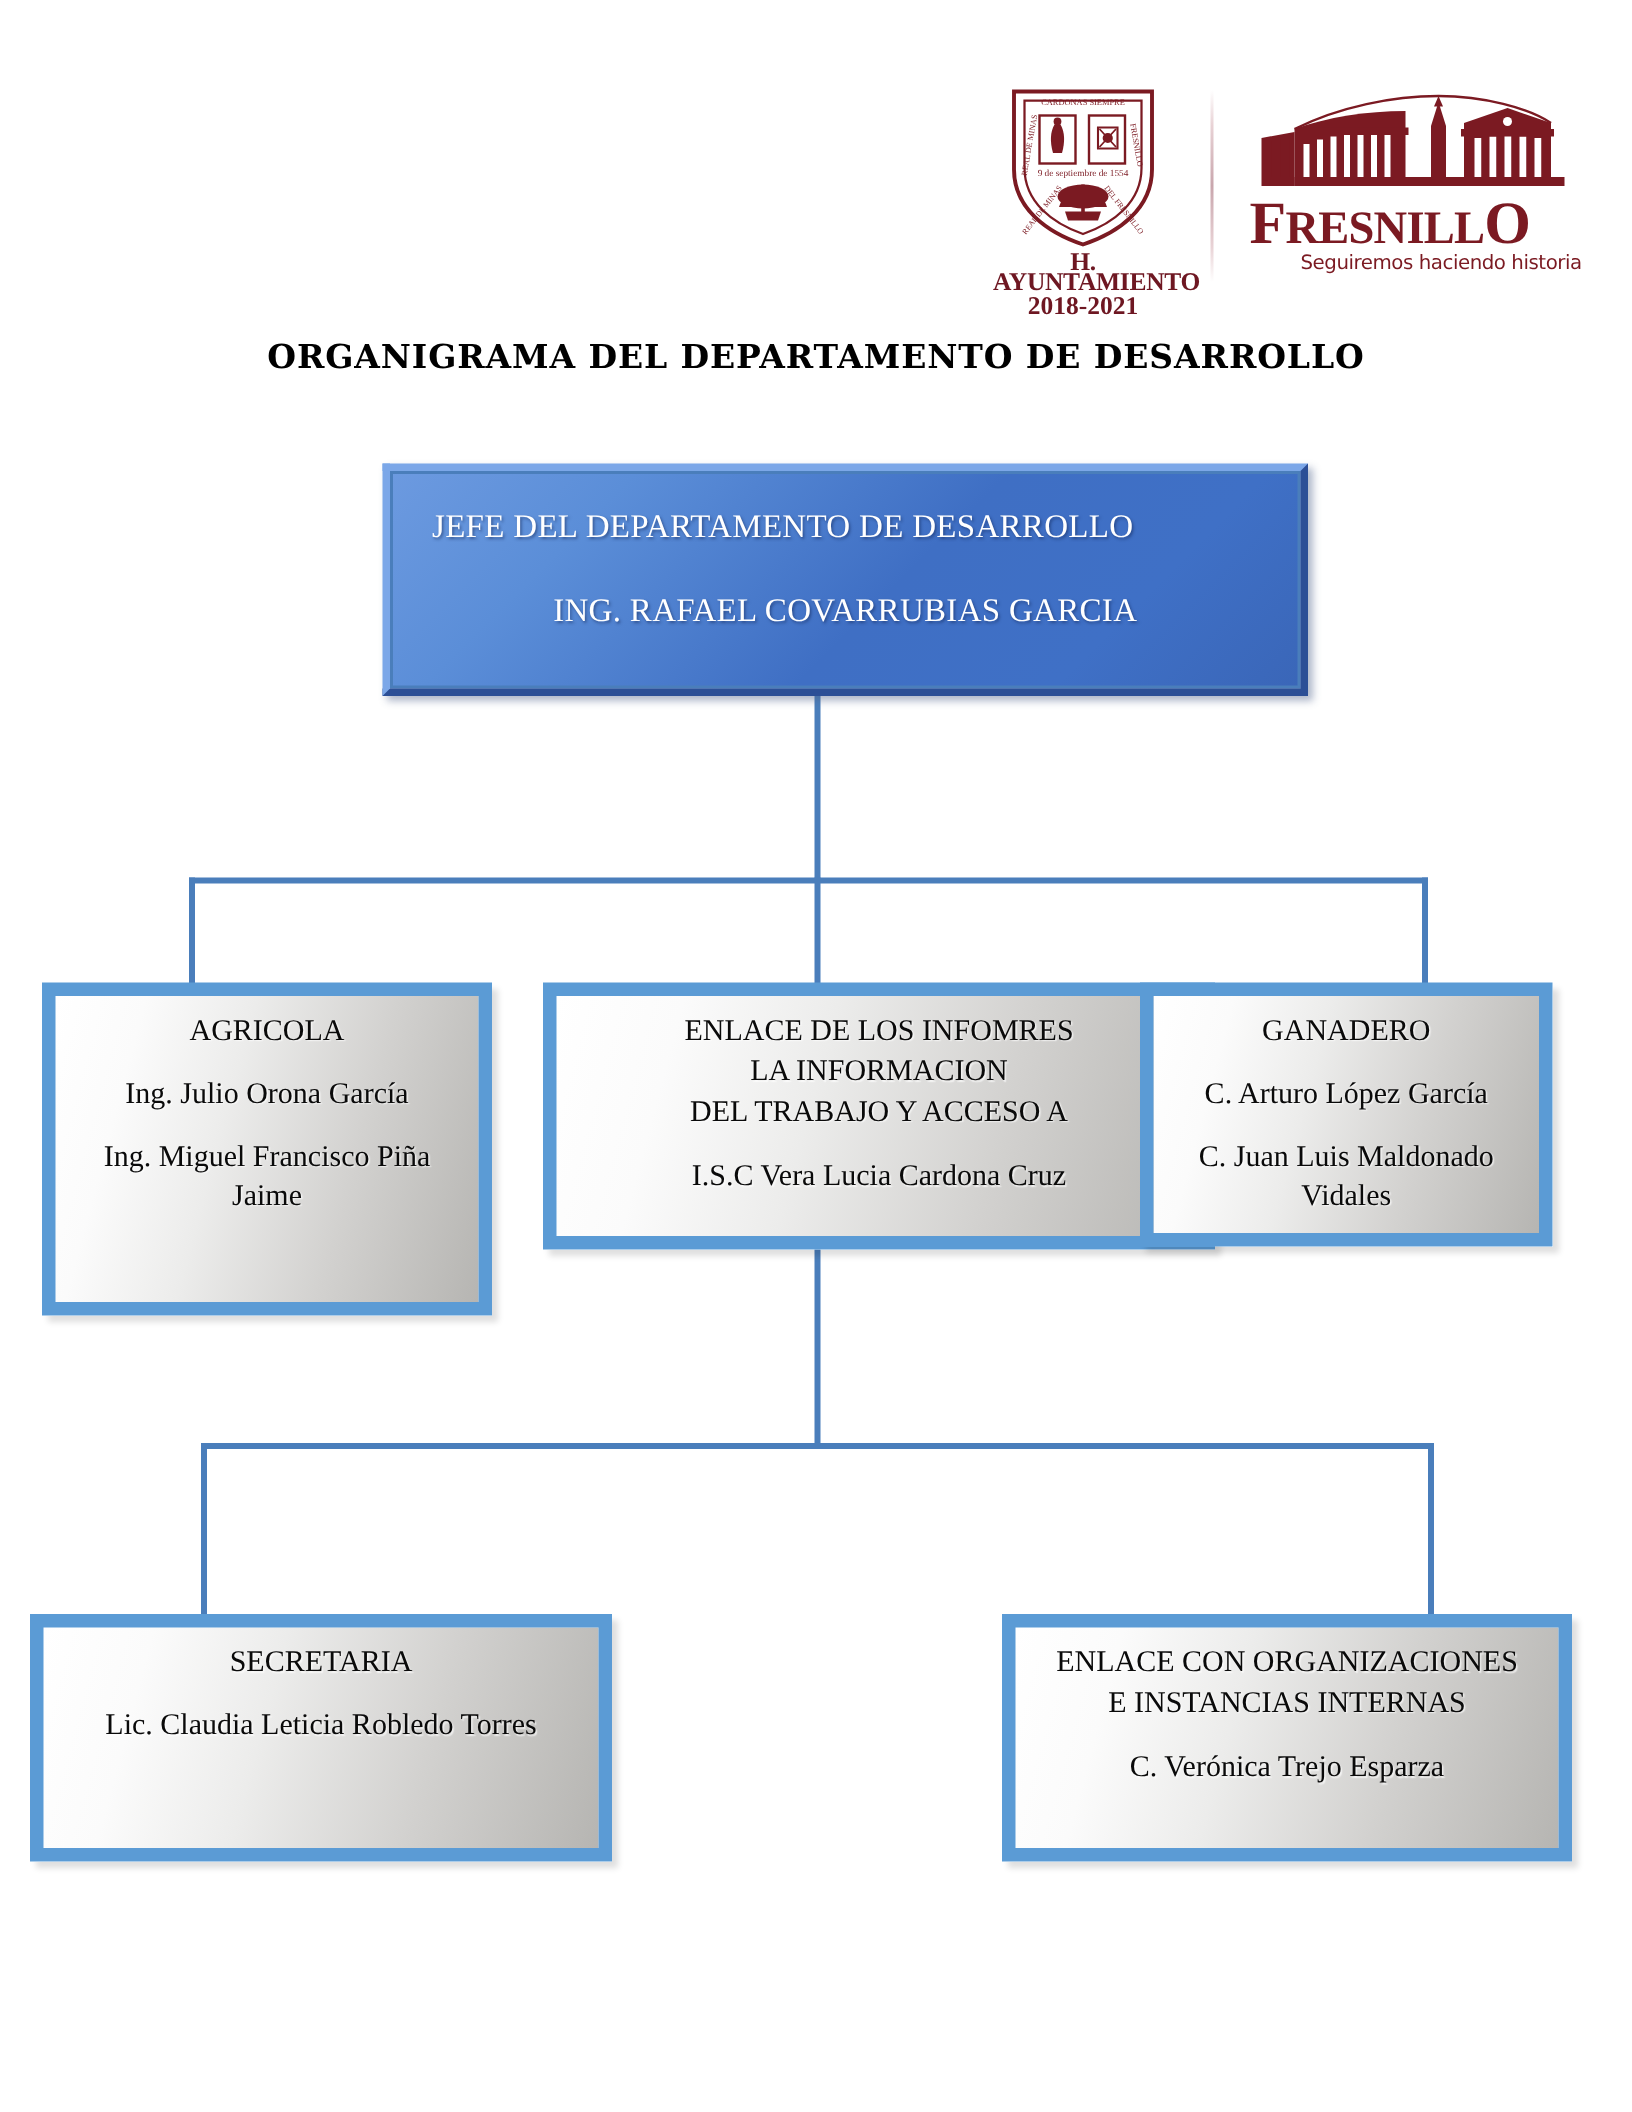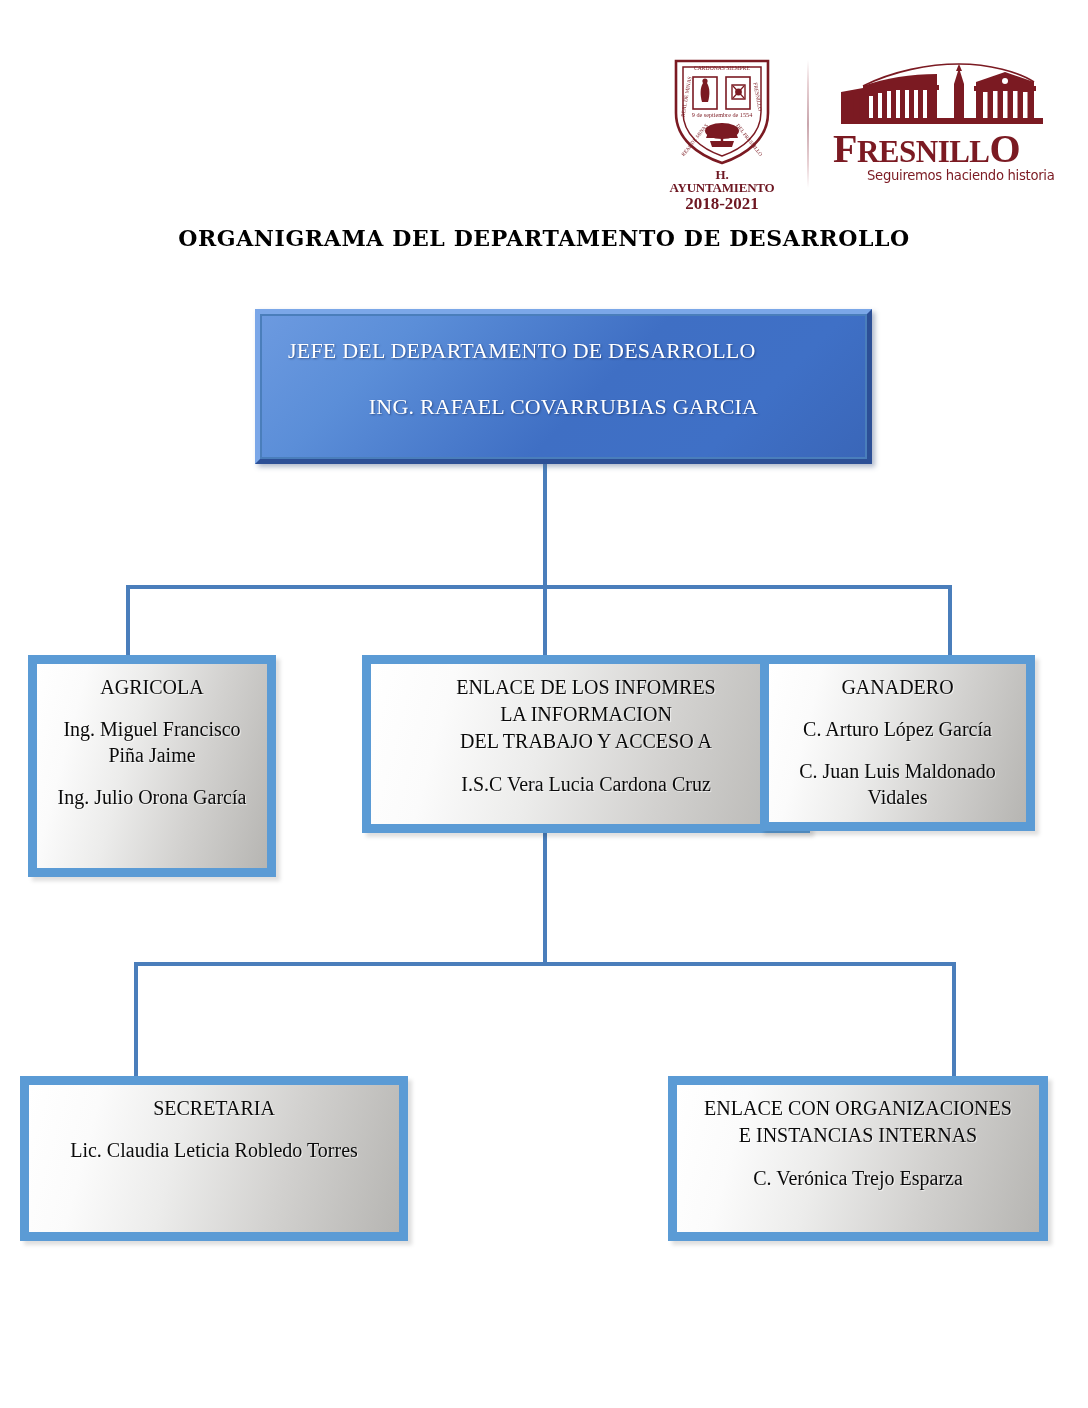--- a/index.html
+++ b/index.html
@@ -31,21 +31,21 @@
     height: 145px;
     text-align: center;
   }
   #crest-shield-wrap {
     width: 112px;
     height: 112px;
     margin: 0 auto;
   }
   #crest-caption-line1 {
     font-family: "Liberation Serif", serif;
-    font-size: 13px;
+    font-size: 17px;
     font-weight: bold;
     color: #6e1722;
     letter-spacing: -0.2px;
     line-height: 13px;
     margin-top: 1px;
   }
   #crest-caption-line2 {
     font-family: "Liberation Serif", serif;
     font-size: 17px;
     font-weight: bold;
@@ -169,21 +169,21 @@
     line-height: 26px;
     text-shadow: 1px 1px 1px rgba(255,255,255,0.75);
   }
   .node-gray .person {
     font-size: 20px;
     line-height: 26px;
     margin-top: 16px;
     text-shadow: 1px 1px 1px rgba(255,255,255,0.75);
   }
 
-  #node-agricola   { left: 28px;  top: 655px;  width: 248px; height: 222px; }
+  #node-agricola   { left: 28px;  top: 655px;  width: 300px; height: 222px; }
   #node-enlace-inf { left: 362px; top: 655px;  width: 448px; height: 178px; }
   #node-ganadero   { left: 760px; top: 655px;  width: 275px; height: 176px; }
   #node-secretaria { left: 20px;  top: 1076px; width: 388px; height: 165px; }
   #node-enlace-org { left: 668px; top: 1076px; width: 380px; height: 165px; }
 
   #node-agricola .role    { font-size: 20px; }
   #node-enlace-inf .role  { font-size: 20px; line-height: 27px; }
   #node-ganadero .role    { font-size: 20px; }
   #node-secretaria .role  { font-size: 20px; }
   #node-enlace-org .role  { font-size: 20px; line-height: 27px; }
@@ -287,22 +287,22 @@
 <div class="conn conn-v" style="left:952px; top:962px; height:114px;"></div>
 
 <div id="node-root">
   <div class="role">JEFE DEL DEPARTAMENTO DE DESARROLLO</div>
   <div class="person">ING. RAFAEL COVARRUBIAS GARCIA</div>
 </div>
 
 <div id="node-agricola" class="node-gray">
   <div class="inner">
     <div class="role">AGRICOLA</div>
+    <div class="person">Ing. Julio Orona García</div>
     <div class="person">Ing. Miguel Francisco Piña Jaime</div>
-    <div class="person">Ing. Julio Orona García</div>
   </div>
 </div>
 
 <div id="node-enlace-inf" class="node-gray">
   <div class="inner">
     <div class="role">ENLACE DE LOS INFOMRES</div>
     <div class="role">LA INFORMACION</div>
     <div class="role">DEL TRABAJO Y ACCESO A</div>
     <div class="person">I.S.C Vera Lucia Cardona Cruz</div>
   </div>

